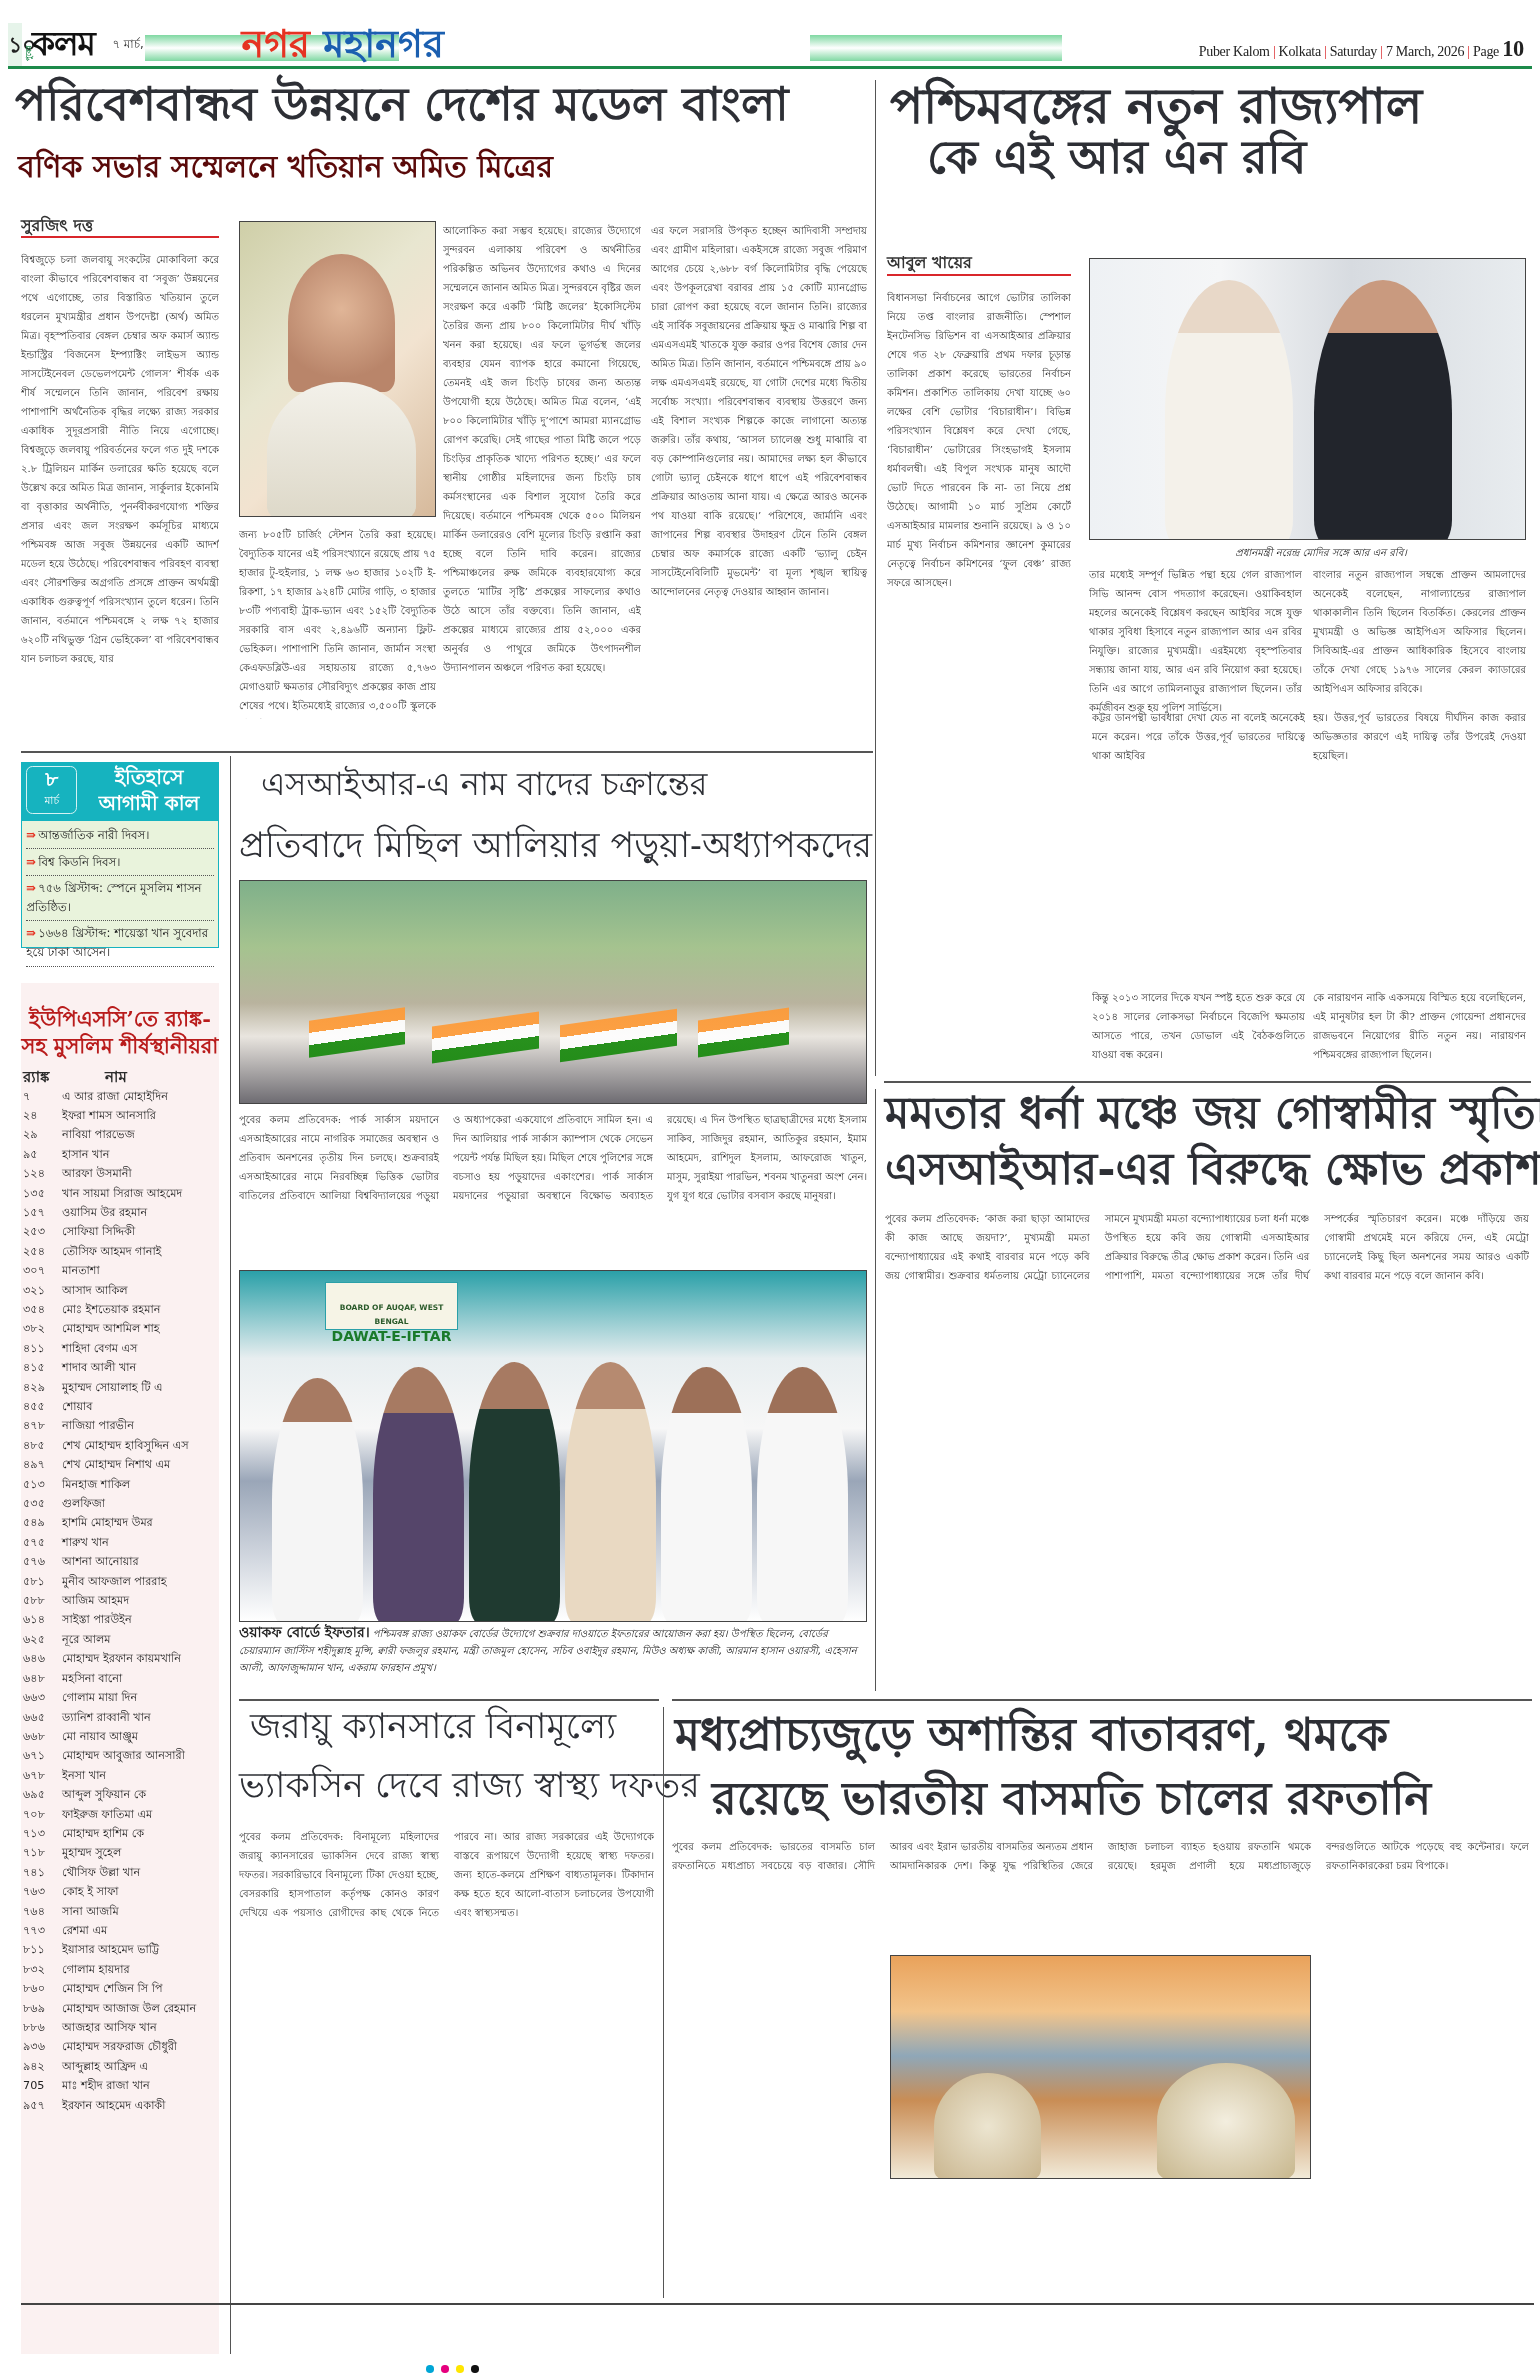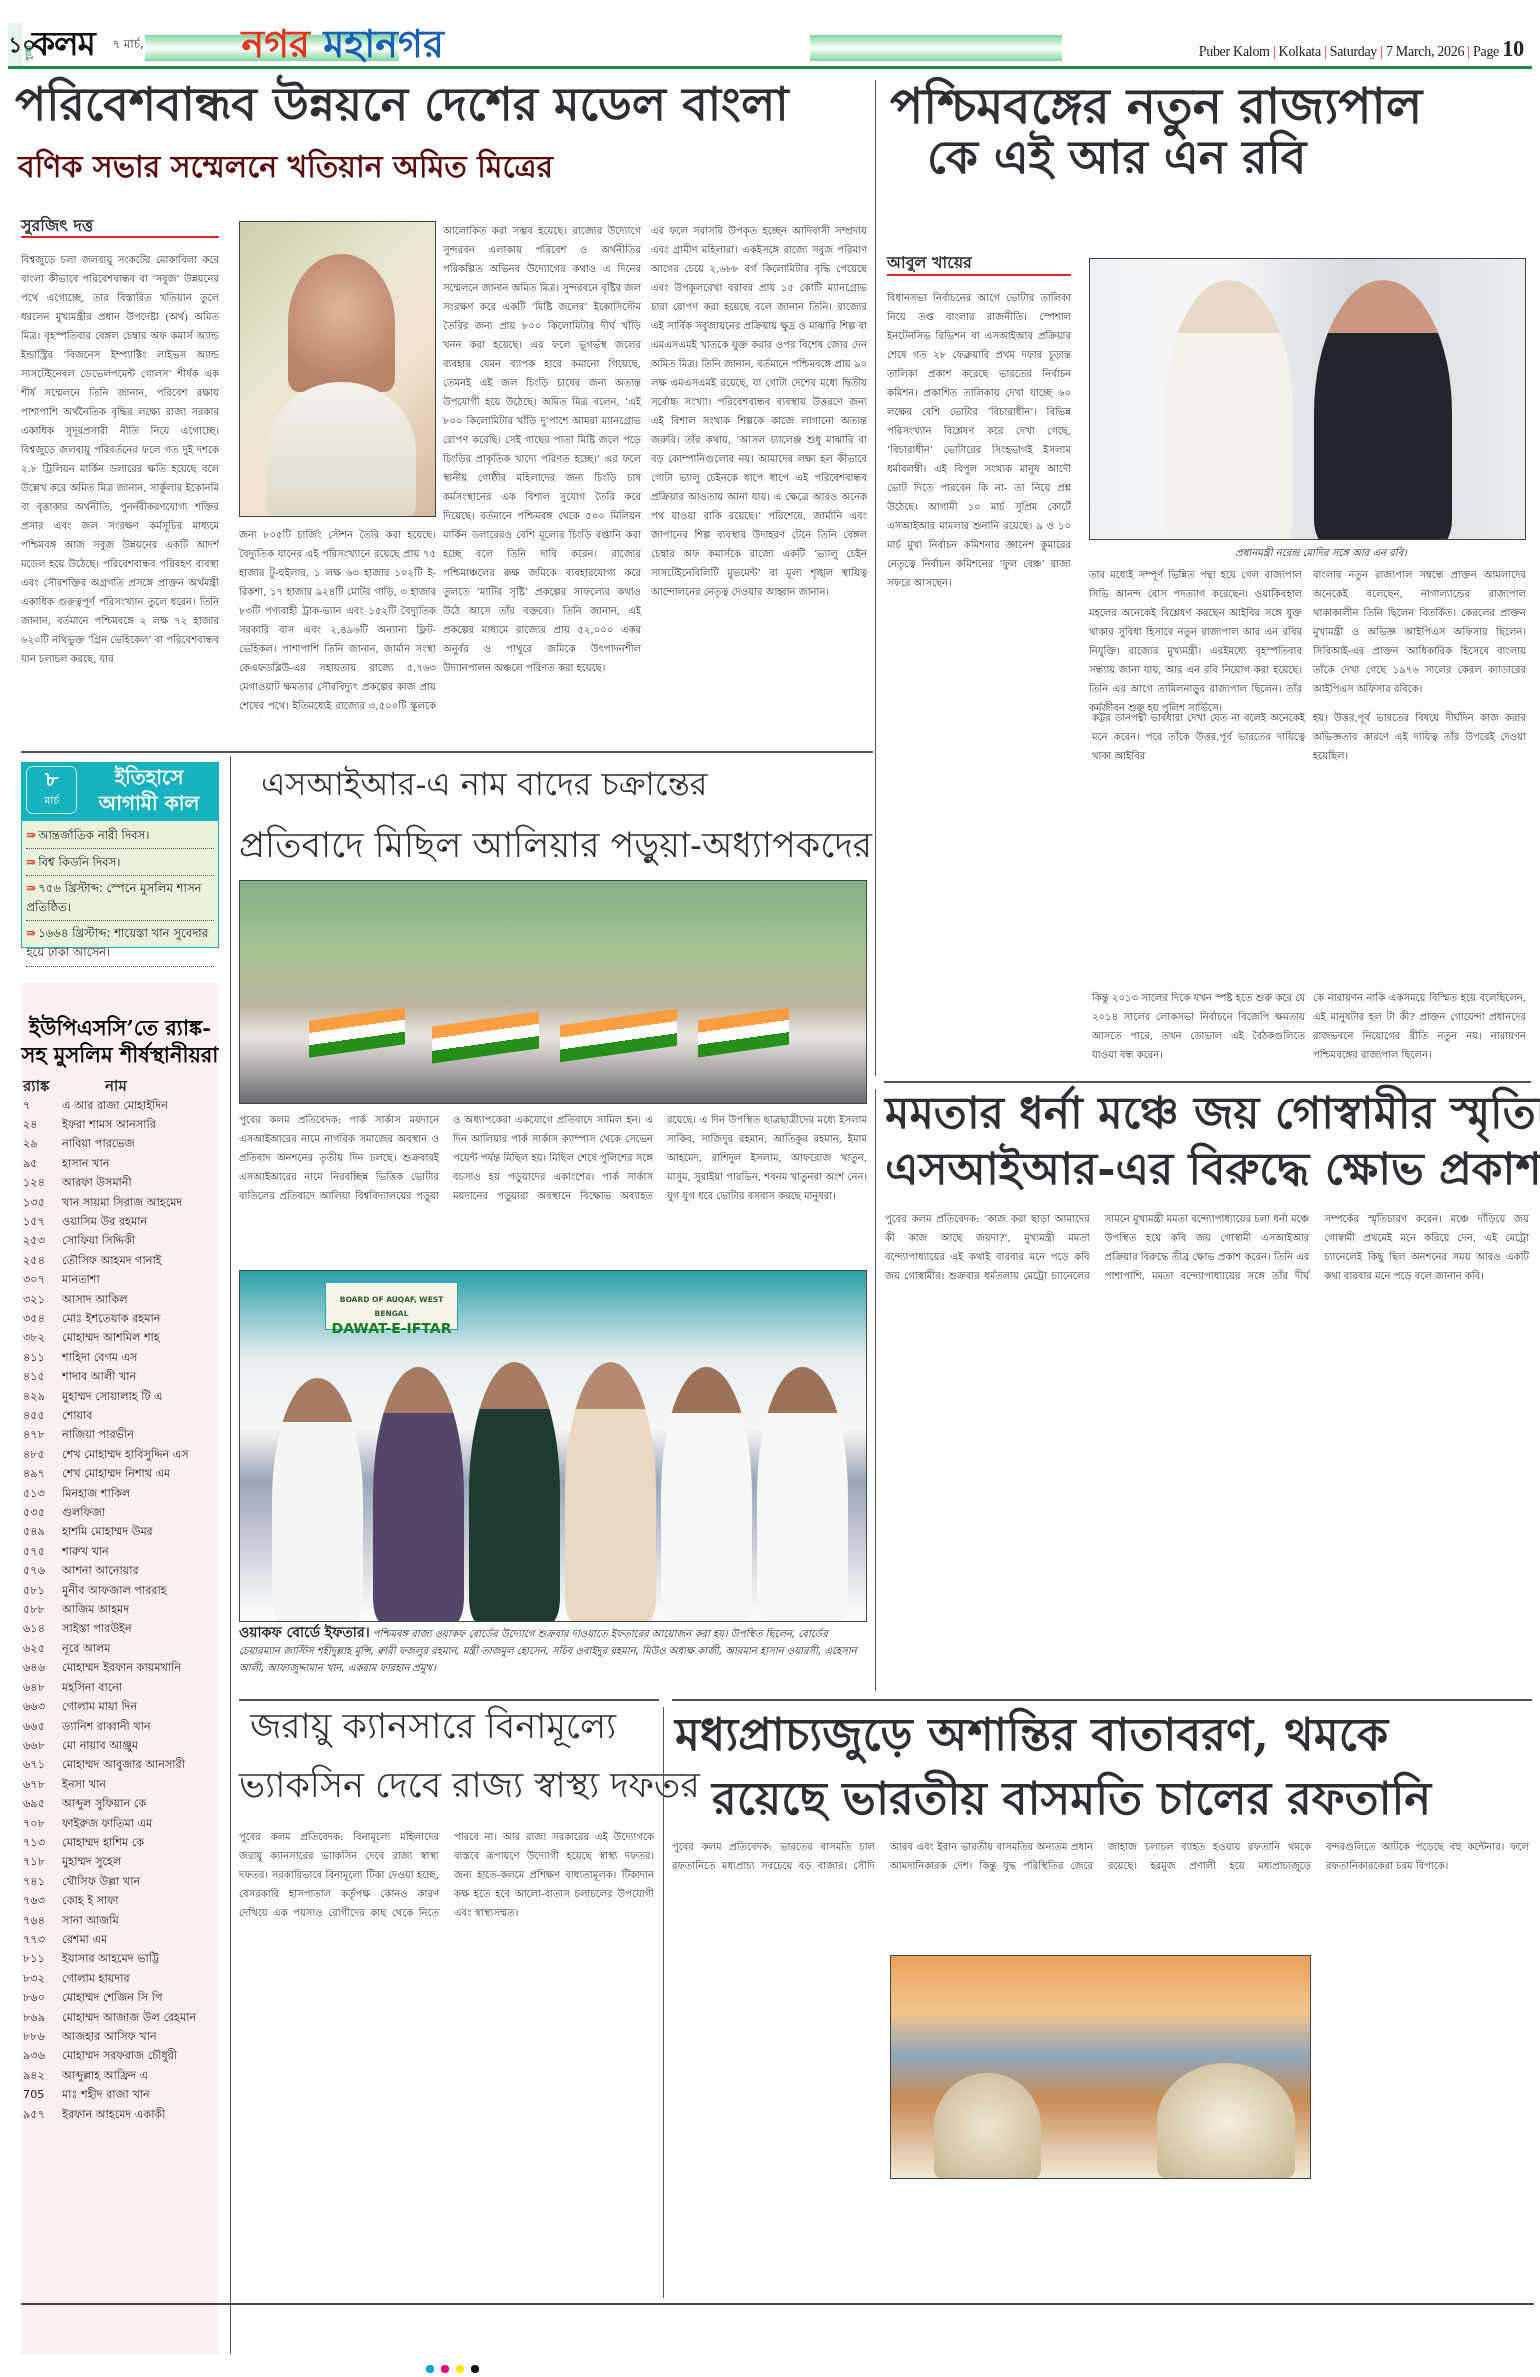--- a/index.html
+++ b/index.html
@@ -45,35 +45,35 @@
   .hist-date { position: absolute; left: 4.3px; top: 3.2px; width: 51px; height: 48px; border: 1.1px solid #d5f2f3; border-radius: 6.4px; text-align: center; color: #fff; }
   .hist-date .d { font-size: 20px; font-weight: bold; line-height: 25.6px; }
   .hist-date .m { font-size: 10.7px; line-height: 16px; }
   .hist-title { position: absolute; left: 63px; top: 2.1px; width: 128px; color: #fff; text-align: center; font-family: "DejaVu Serif", serif; font-size: 20px; font-weight: 900; line-height: 25.6px; }
   .hist-list { list-style: none; padding: 2.1px 4.3px; }
   .hist-list li { font-size: 11.7px; line-height: 19px; border-bottom: 1.6px dotted #555; padding: 3.2px 0; color: #222; }
   .hist-list li .arrow { color: #e53322; font-weight: bold; margin-right: 2.1px; }
 
   
   .upsc { left: 21px; top: 983px; width: 198px; height: 1371px; background: #fbf1f1; }
-  .upsc-title { text-align: center; font-family: "DejaVu Serif", serif; font-size: 21px; font-weight: bold; line-height: 27px; margin-top: 31px; color: #000000; }
+  .upsc-title { text-align: center; font-family: "DejaVu Serif", serif; font-size: 21px; font-weight: bold; line-height: 27px; margin-top: 22px; color: #b91c1c; }
   .upsc-head { display: flex; font-size: 15px; font-weight: bold; margin: 8.5px 0 0 2.1px; line-height: 19px; }
   .upsc-head span:first-child, .upsc-row span:first-child { width: 39px; flex: none; }
   .upsc-head span:last-child { padding-left: 43px; }
   .upsc-row { display: flex; font-size: 11.2px; line-height: 19.4px; padding-left: 2.1px; color: #222; }
   .bottom-rule { left: 21px; top: 2303px; width: 1513px; height: 1.6px; background: #444; }
 
   
   .img-amit { background: linear-gradient(135deg, #cfcfa8 0%, #e8e6d0 40%, #f2e3d0 60%, #d6b99b 100%); }
   .img-gov { background: linear-gradient(90deg, #eef1f4 0%, #f5f6f7 30%, #d7dbe0 60%, #e8ecef 100%); }
   .img-rally { background: linear-gradient(180deg, #7fb08a 0%, #a5c38f 30%, #b9b39e 55%, #e9e5df 70%, #6e6c72 100%); }
   .img-iftar { background: linear-gradient(180deg, #2aa0a8 0%, #e8eef0 25%, #f7f7f7 45%, #9aa6b8 60%, #ffffff 100%); }
   .img-rice { background: linear-gradient(180deg, #e9a25b 0%, #f2c48b 25%, #8fa7b8 45%, #c98d55 65%, #f1ead8 100%); }
   .flag { position: absolute; height: 37px; background: linear-gradient(#ff9933 0 33%, #ffffff 33% 66%, #138808 66% 100%); transform: skewY(-8deg); opacity: .9; }
-  .banner-iftar { position: absolute; left: 85px; top: 10.7px; width: 133px; height: 48px; background: #f6f4e6; border: 1.1px solid #2aa0a8; font-size: 7.5px; font-weight: bold; color: #2a5a2a; text-align: center; line-height: 14px; padding-top: 10px; }
+  .banner-iftar { position: absolute; left: 85px; top: 10.7px; width: 133px; height: 48px; background: #f6f4e6; border: 1.1px solid #2aa0a8; font-size: 7.5px; font-weight: bold; color: #2a5a2a; text-align: center; line-height: 14px; padding-top: 18px; }
   .banner-iftar .big { font-size: 14px; color: #1a7a2a; text-align: center; }
   .person { position: absolute; border-radius: 50% 50% 10% 10%; }
 
   .footer-dots { left: 426px; top: 2365px; display: flex; gap: 7.5px; }
   .footer-dots span { width: 7.5px; height: 7.5px; border-radius: 50%; display: inline-block; }
 </style>
 </head>
 <body>
 
 <div class="abs masthead">

